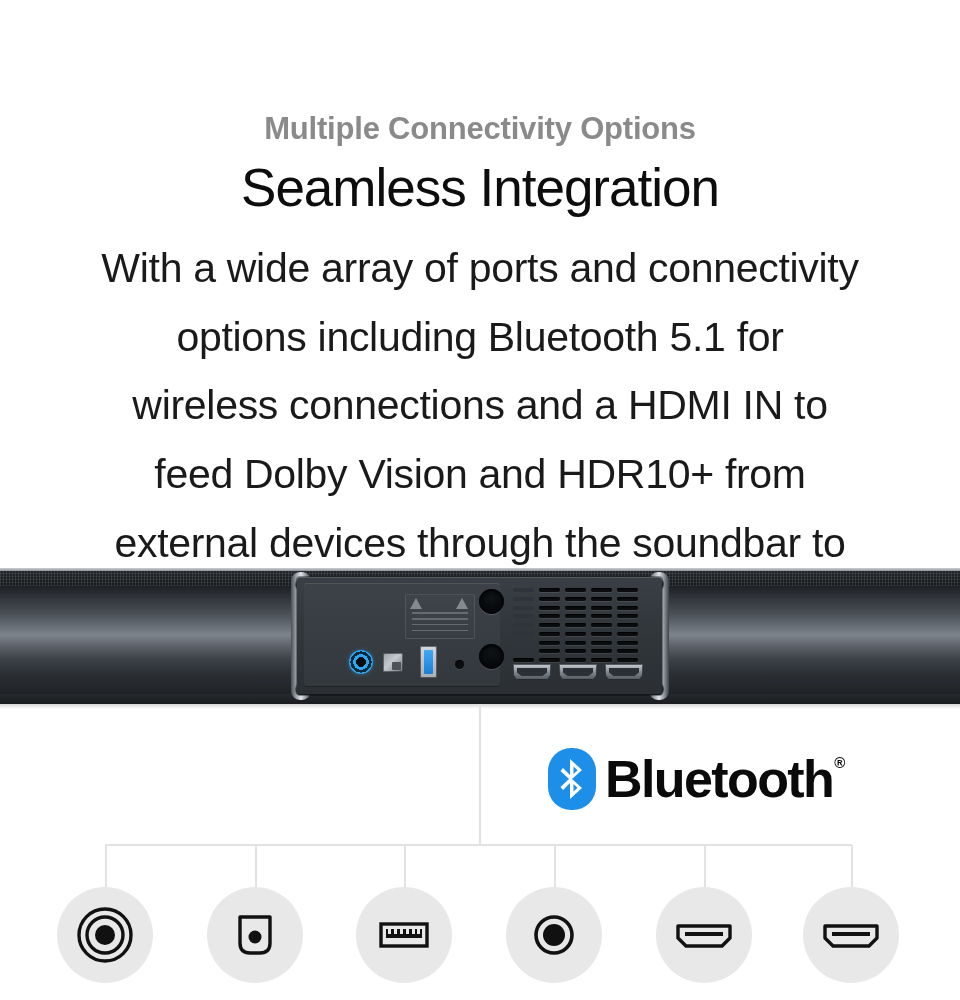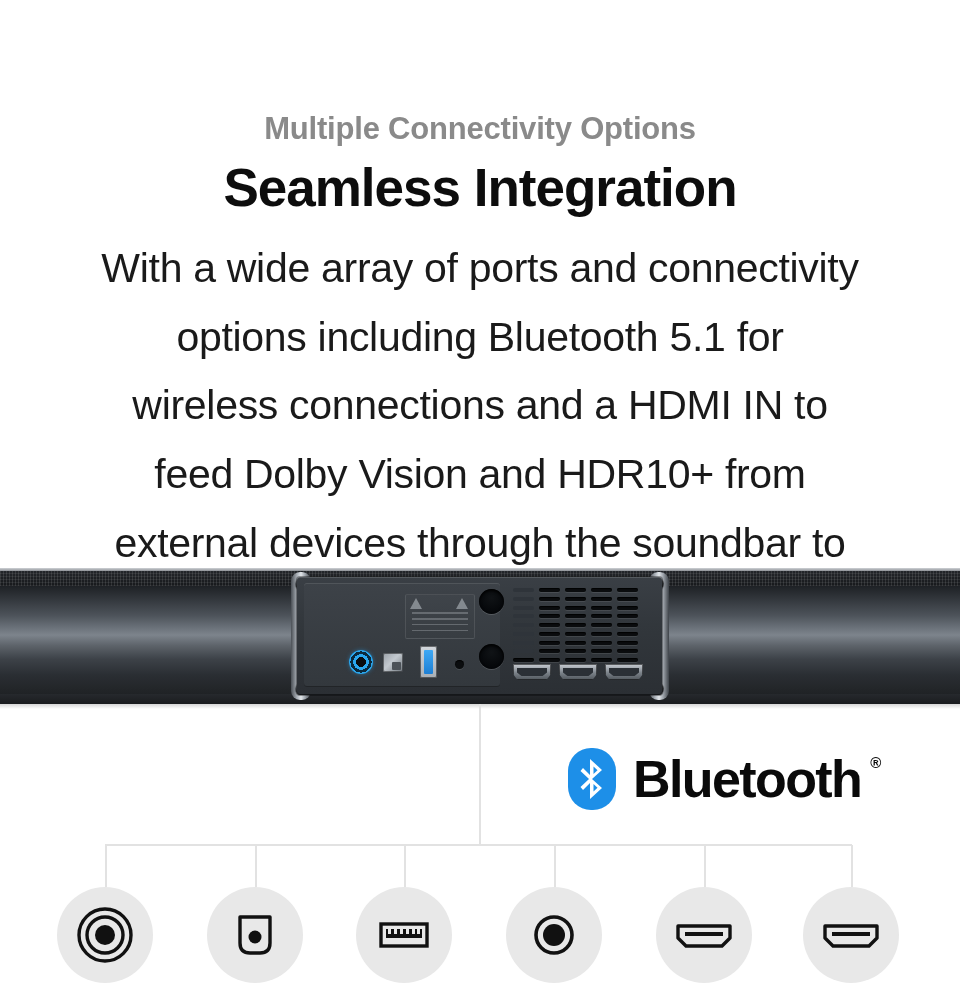--- a/index.html
+++ b/index.html
@@ -18,21 +18,21 @@
     margin-top:112px;
     font-size:31px;
     font-weight:bold;
     color:#8a8a8a;
     letter-spacing:-0.2px;
     line-height:1.1;
   }
   .headline {
     margin-top:14px;
     font-size:53px;
-    font-weight:bold;
+    font-weight:normal;
     color:#0d0d0d;
     letter-spacing:-1px;
     line-height:1.05;
   }
   .body-copy {
     margin:18px auto 0;
     width:760px;
     font-size:41px;
     font-weight:400;
     color:#1a1a1a;
@@ -221,22 +221,22 @@
   .p-hdmi.h3 { left:308px; }
 
   
   .line { position:absolute; background:#e2e2e2; }
   .v-stem  { left:479px; top:704px; width:1.5px; height:141px; }
   .h-bar   { left:105px; top:844px; width:747px; height:1.5px; }
   .v-stub  { top:845px; width:1.5px; height:42px; }
 
   
   .bt-logo {
-    position:absolute; left:568px; top:748px;
-    display:flex; align-items:center;gap:8px;
+    position:absolute; left:548px; top:748px;
+    display:flex; align-items:center;
   }
   .bt-badge {
     width:48px; height:62px; border-radius:23px;
     background:#1d8fe8;
     display:flex; align-items:center; justify-content:center;
     flex:0 0 auto;
   }
   .bt-word {
     margin-left:9px;
     font-size:52px; font-weight:bold; color:#0a0a0a;

